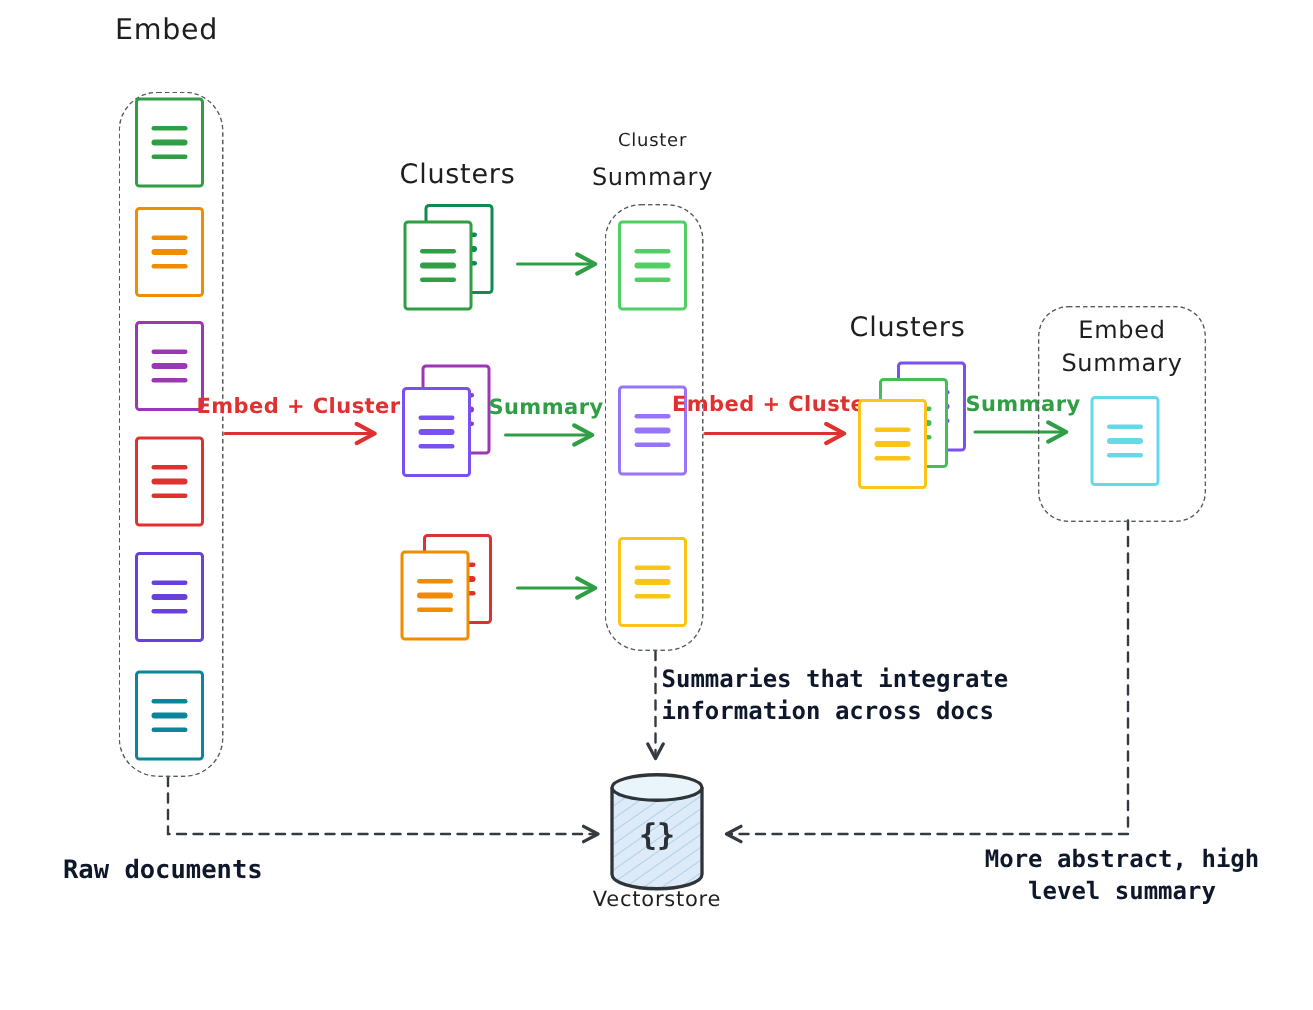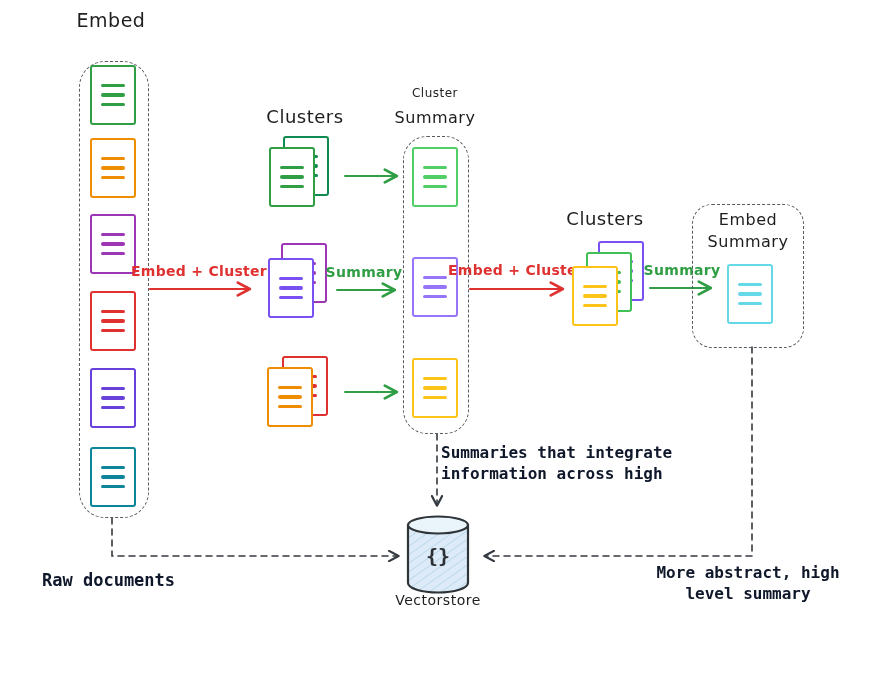--- a/index.html
+++ b/index.html
@@ -184,17 +184,17 @@
     </defs>
     <path d="M3,11 v58 a30,9.5 0 0 0 60,0 v-58" fill="var(--cylinder-fill,#dcebf7)" stroke="none"></path>
     <path d="M3,11 v58 a30,9.5 0 0 0 60,0 v-58" fill="url(#hatch)" stroke="var(--cylinder-stroke,#2f3438)" stroke-width="2.2"></path>
     <ellipse cx="33" cy="11" rx="30" ry="8.5" fill="var(--cylinder-top,#eaf4fb)" stroke="var(--cylinder-stroke,#2f3438)" stroke-width="2.2"></ellipse>
   </svg>
   <div class="mono" style="left:438px;top:544px;font-size:20px;transform:translateX(-50%);color:#2b3036;">{}</div>
   <div class="hand center" style="left:438px;top:592px;font-size:14px;">Vectorstore</div>
 
   <div class="mono" style="left:42px;top:570px;font-size:17px;text-align:center;">Raw documents</div>
   <div class="mono" style="left:441px;top:443px;font-size:16px;">Summaries that integrate</div>
-  <div class="mono" style="left:441px;top:464px;font-size:16px;">information across high</div>
+  <div class="mono" style="left:441px;top:464px;font-size:16px;">information across docs</div>
   <div class="mono" style="left:748px;top:563px;font-size:16px;transform:translateX(-50%);">More abstract, high</div>
   <div class="mono" style="left:748px;top:584px;font-size:16px;transform:translateX(-50%);">level summary</div>
 
 </div>
 
 </body></html>

